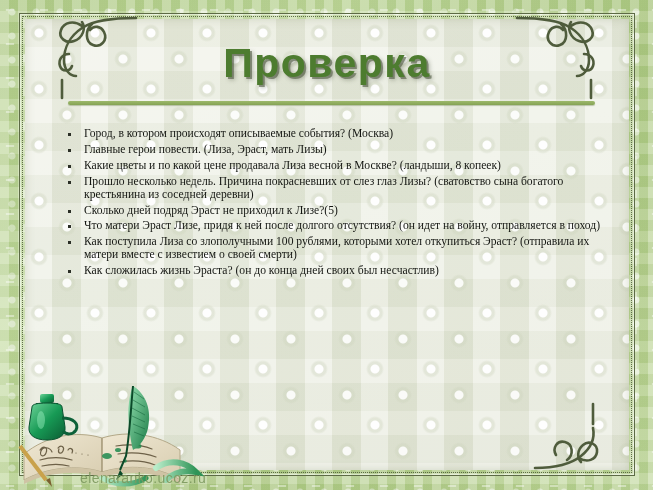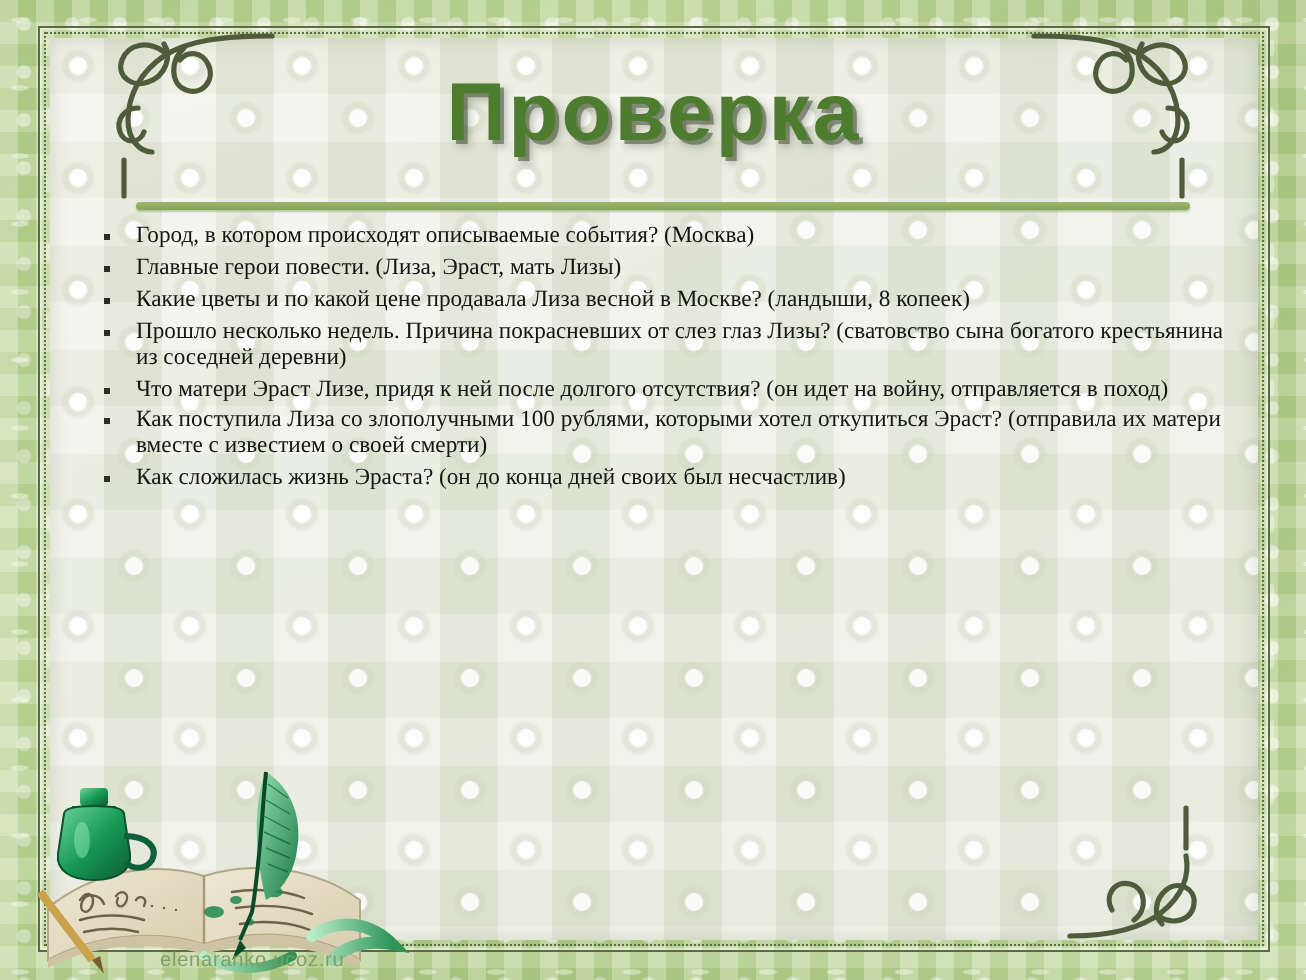--- a/index.html
+++ b/index.html
@@ -47,58 +47,58 @@
       linear-gradient(160deg,#eceee2 0%,#e7eadc 45%,#e3e7d7 100%);
     background-size:56px 56px,56px 56px,56px 56px,52px 52px,100% 100%;
     box-shadow:0 0 10px rgba(120,135,90,.25) inset;
   }
   .flourish{position:absolute;pointer-events:none;}
   #fl-tl{left:52px;top:14px;}
   #fl-tr{right:52px;top:14px;transform:scaleX(-1);}
   #fl-br{right:46px;bottom:16px;transform:scale(-1,-1);}
   #title-wrap{
     position:absolute;left:25px;top:28px;right:24px;height:56px;
-    display:flex;align-items:center;justify-content:center;
+    display:flex;align-items:flex-end;justify-content:center;
   }
   #title{
     font-family:"Liberation Sans", sans-serif;
     font-weight:bold;font-size:41px;letter-spacing:1.5px;
     color:#4d7c2f;
     text-shadow:2px 2px 0 rgba(70,80,55,.55), 3px 3px 4px rgba(60,70,45,.35);
     white-space:nowrap;line-height:1;
   }
   #divider{
     position:absolute;left:68px;top:101px;width:527px;height:4px;
     background:linear-gradient(180deg,#9db96b,#85a355);
     border-radius:2px;
     box-shadow:0 1px 1px rgba(120,140,90,.45);
   }
   #list{
     position:absolute;left:44px;top:112px;right:34px;
-    margin:0;padding:0;list-style:none;
+    margin:16px;padding:0;list-style:none;
   }
   #list li{
     position:relative;
     padding-left:24px;
     margin:0 0 3px 0;
     font-size:11.6px;
     line-height:12.9px;
     color:#141612;
     text-align:left;
   }
   #list li:before{
     content:"";position:absolute;left:8px;top:5px;
     width:3px;height:3px;background:#2b2f26;
   }
   
   #art{position:absolute;left:6px;bottom:2px;width:250px;height:112px;pointer-events:none;}
   #watermark{
     position:absolute;left:80px;bottom:4px;
     font-family:"Liberation Sans", sans-serif;
-    font-size:10px;color:#7e9a60;letter-spacing:.4px;opacity:.92;
+    font-size:14px;color:#7e9a60;letter-spacing:.4px;opacity:.92;
   }
 </style>
 </head>
 <body>
 
 <div id="slide">
 
   <div id="frame-texture"></div>
   <div id="ring"></div>
   <div id="paper"></div>
@@ -136,20 +136,21 @@
     <div id="title">Проверка</div>
   </div>
 
   <div id="divider"></div>
 
   <ul id="list">
       <li>Город, в котором происходят описываемые события? (Москва)</li>
       <li> Главные герои повести. (Лиза, Эраст, мать Лизы)</li>
       <li>Какие цветы и по какой цене продавала Лиза весной в Москве? (ландыши, 8 копеек)</li>
       <li>Прошло несколько недель. Причина покрасневших от слез глаз Лизы? (сватовство сына богатого крестьянина из соседней деревни)</li>
+      <li>Сколько дней подряд Эраст не приходил к Лизе?(5)</li>
       <li> Что матери Эраст Лизе, придя к ней после долгого  отсутствия? (он идет на войну, отправляется в поход)</li>
       <li>Как поступила Лиза со злополучными 100 рублями, которыми хотел откупиться Эраст? (отправила их матери вместе с известием о своей смерти)</li>
       <li>Как сложилась жизнь Эраста? (он до конца дней своих был несчастлив)</li>
     </ul>
 
   <svg id="art" viewBox="0 0 250 112">
     <defs>
       <linearGradient id="pg" x1="0" y1="0" x2="1" y2="1">
         <stop offset="0" stop-color="#efe7d2"></stop>
           <stop offset="1" stop-color="#d8cdb0"></stop>

